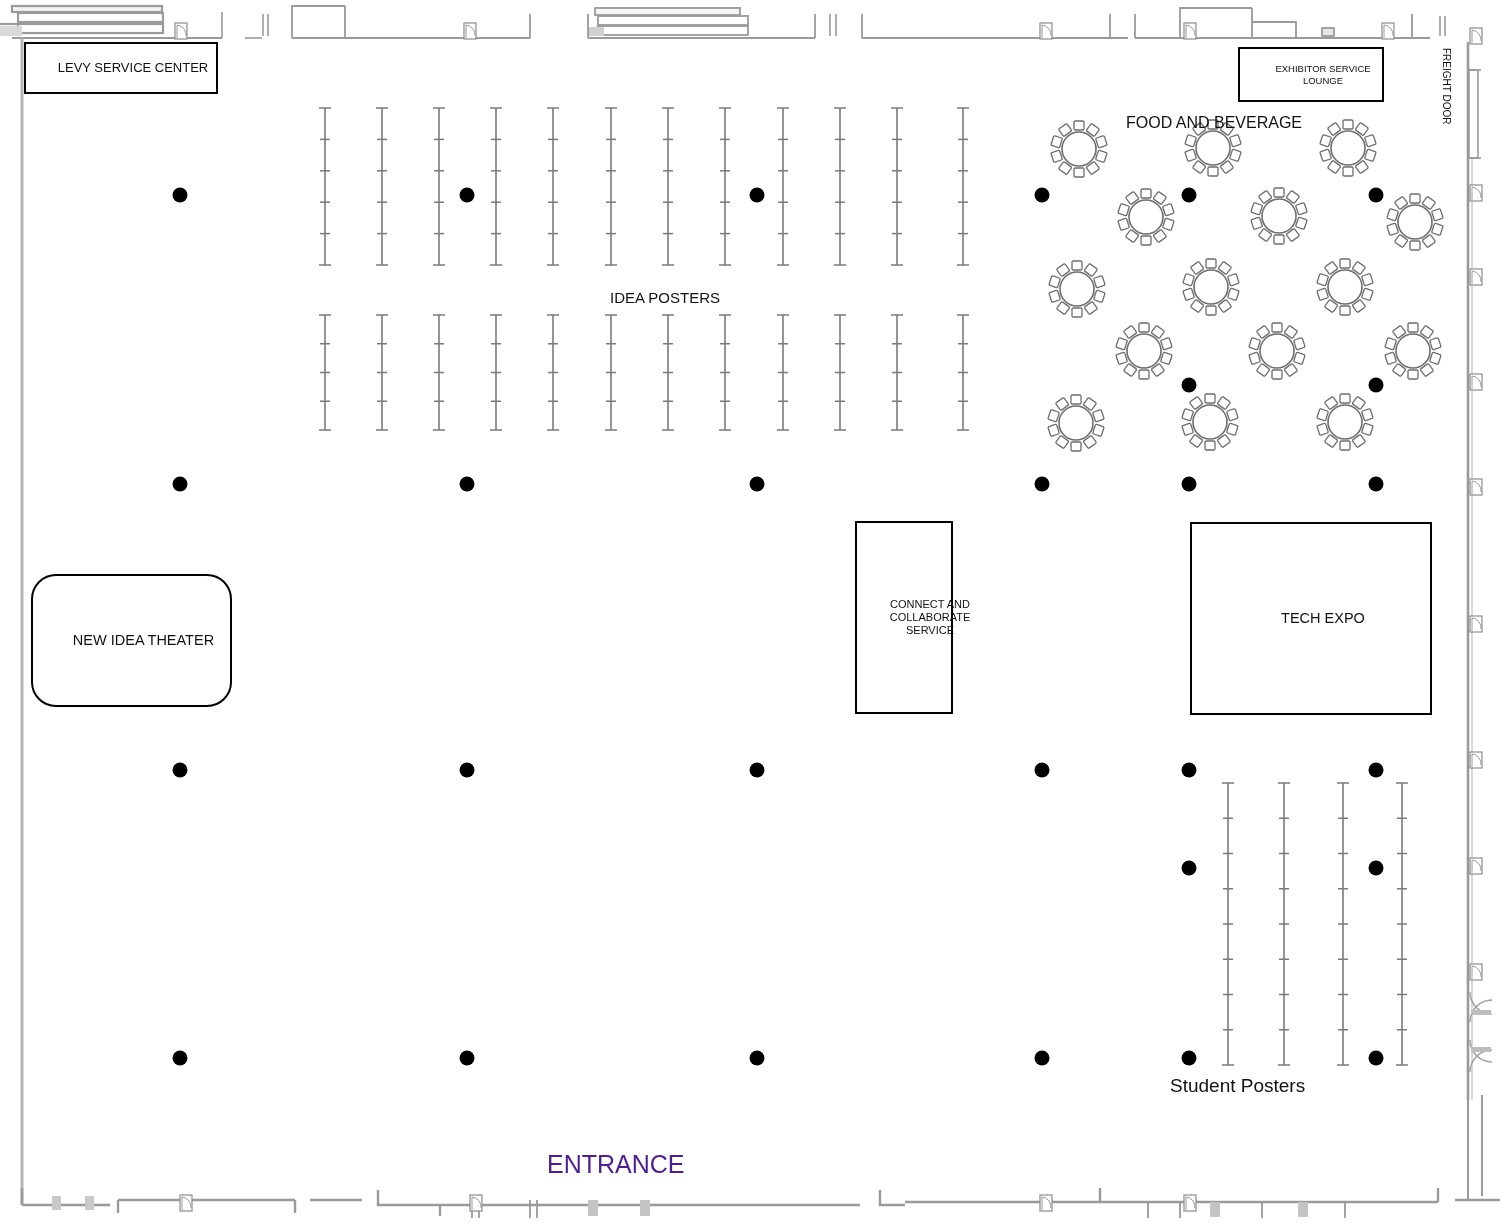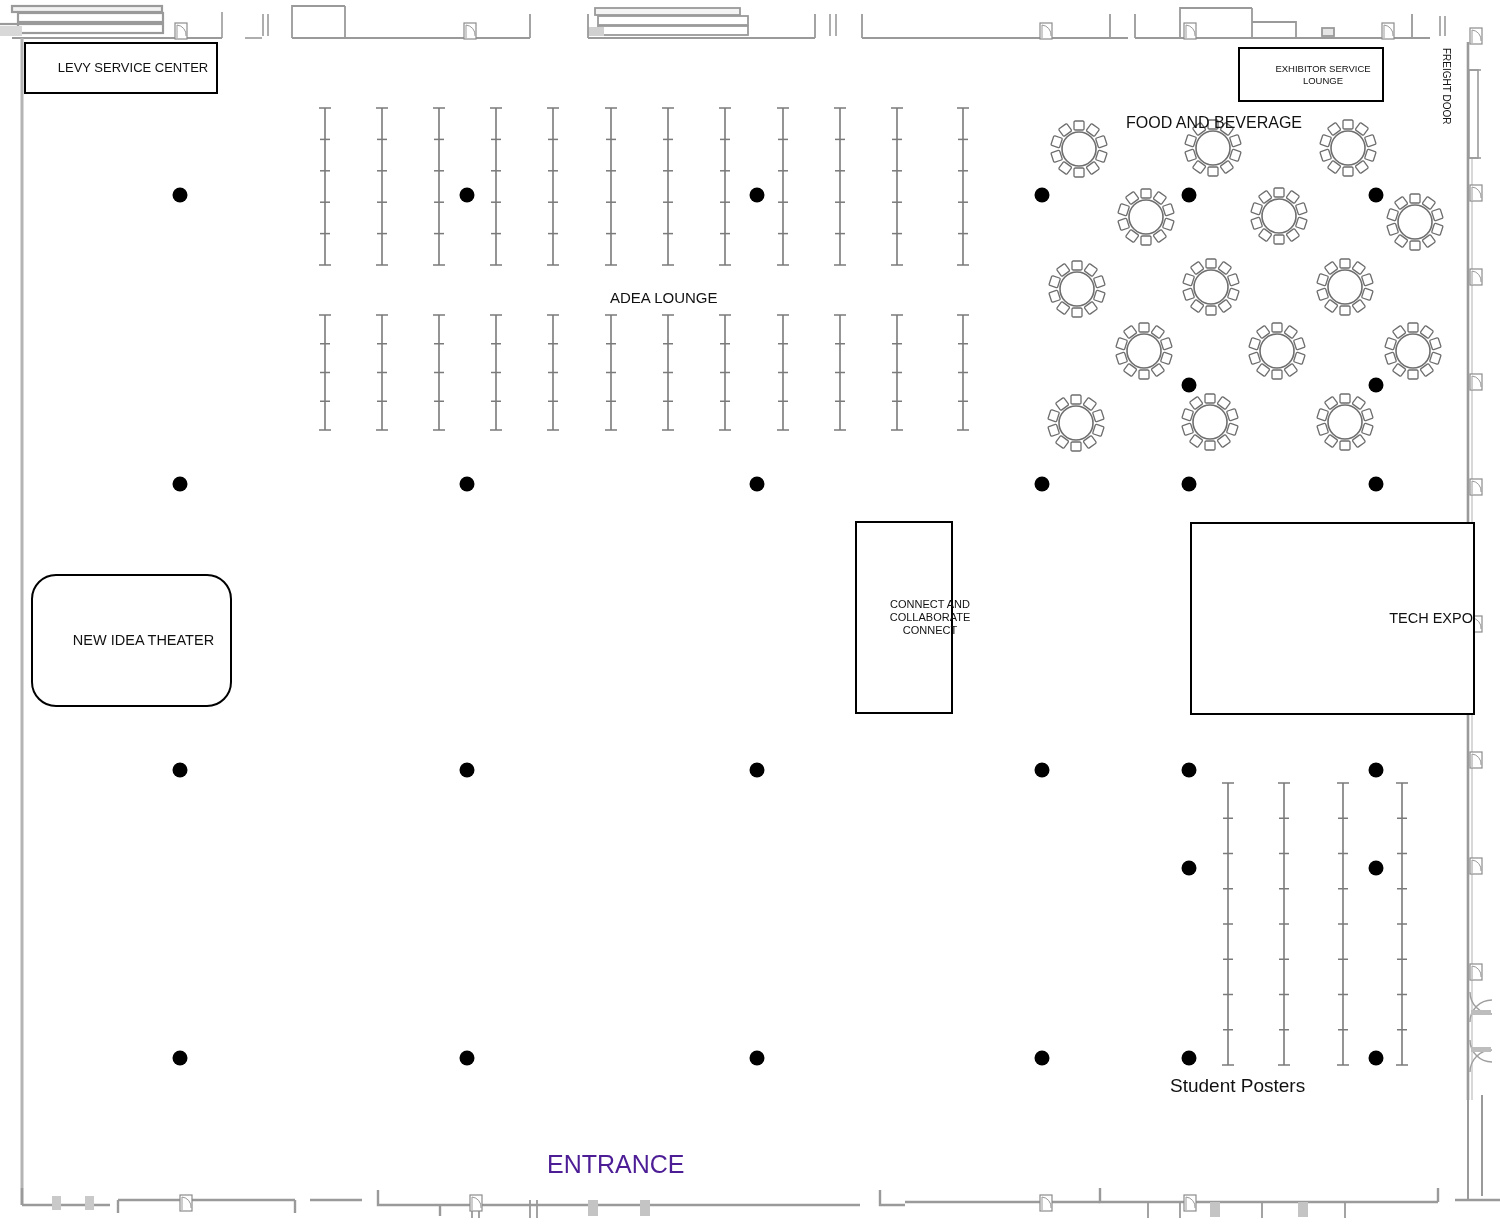--- a/index.html
+++ b/index.html
@@ -997,29 +997,29 @@
   </div>
 
   <div class="roomlabel" style="left:31px;top:574px;width:201px;height:133px;font-size:14.5px;border-radius:25px;">
     <span>NEW IDEA THEATER</span>
   </div>
 
   <div class="roomlabel" style="left:855px;top:521px;width:98px;height:193px;font-size:11px;padding-left:28px;">
     <div>
       <span style="display:block">CONNECT AND</span>
       <span style="display:block">COLLABORATE</span>
-      <span style="display:block">CONNECT</span>
+      <span style="display:block">SERVICE</span>
     </div>
   </div>
 
-  <div class="roomlabel" style="left:1190px;top:522px;width:285px;height:193px;font-size:14.5px;justify-content:flex-end;">
+  <div class="roomlabel" style="left:1190px;top:522px;width:242px;height:193px;font-size:14.5px;">
     <span>TECH EXPO</span>
   </div>
 
-  <div class="freetext" style="left:610px;top:289px;font-size:15px;color:#111;">ADEA LOUNGE</div>
+  <div class="freetext" style="left:610px;top:289px;font-size:15px;color:#111;">IDEA POSTERS</div>
 
   <div class="freetext" style="left:1126px;top:114px;font-size:16px;color:#111;">FOOD AND BEVERAGE</div>
 
   <div class="freetext" style="left:1170px;top:1075px;font-size:19px;color:#111;">Student Posters</div>
 
   <div class="freetext" style="left:547px;top:1150px;font-size:25px;color:#4c1d95;">ENTRANCE</div>
 
   <div class="freetext vert" style="left:1452px;top:48px;font-size:10px;color:#111;transform:rotate(90deg);">FREIGHT DOOR</div>
 
 </div>

